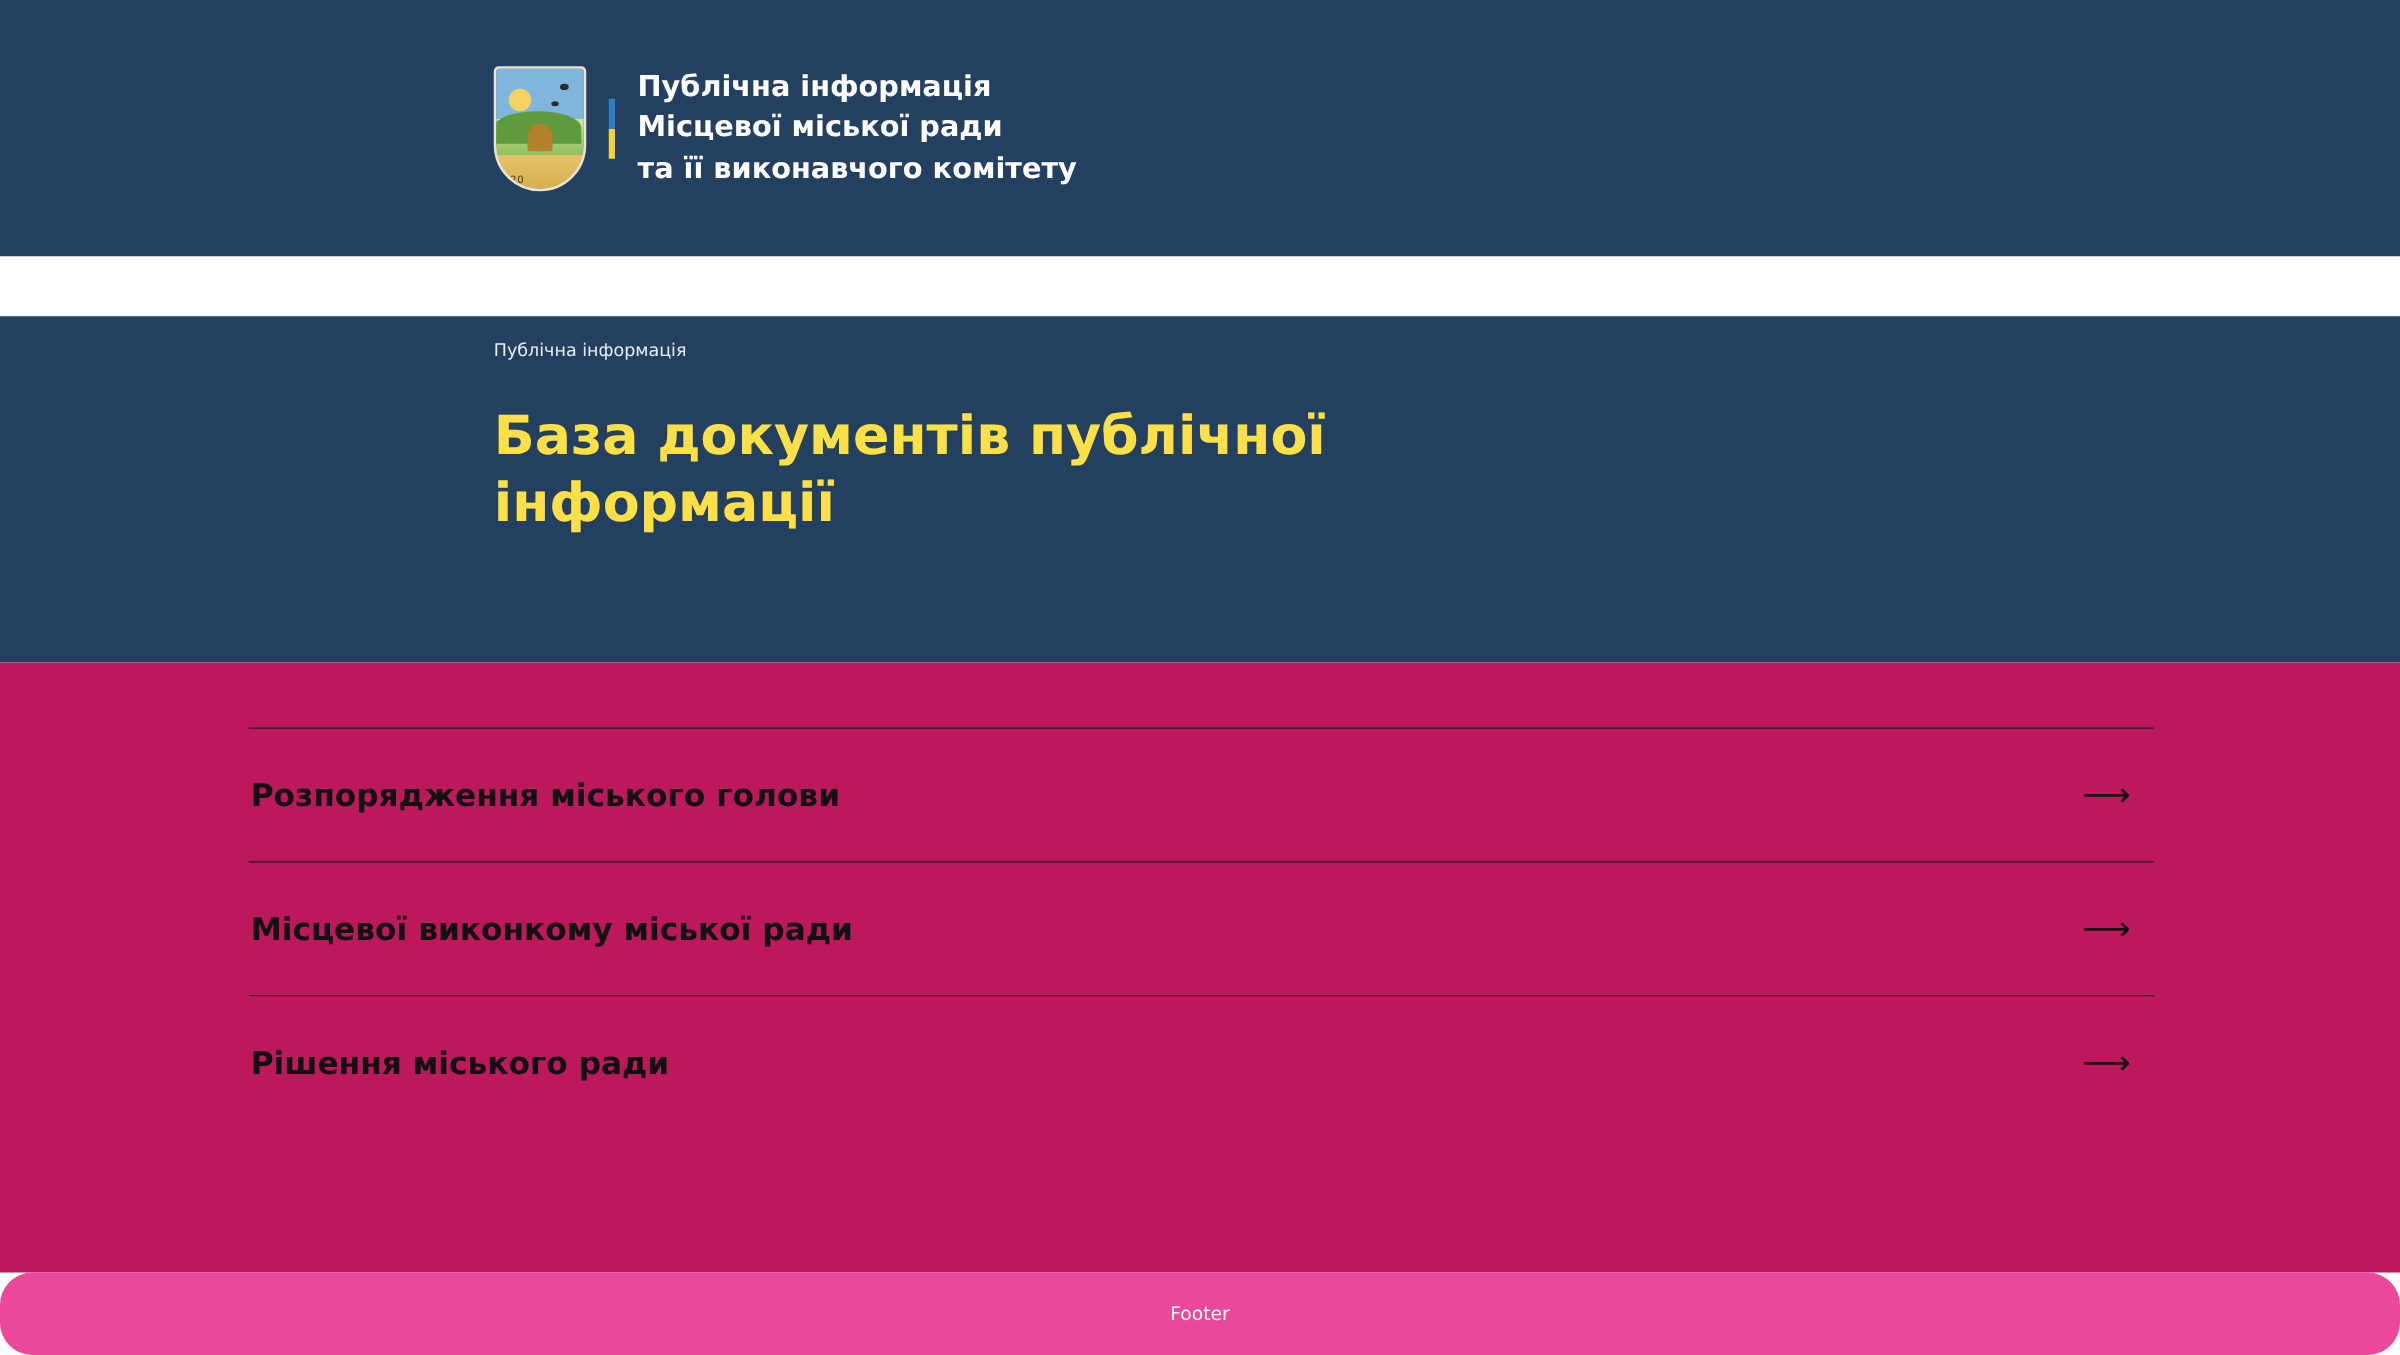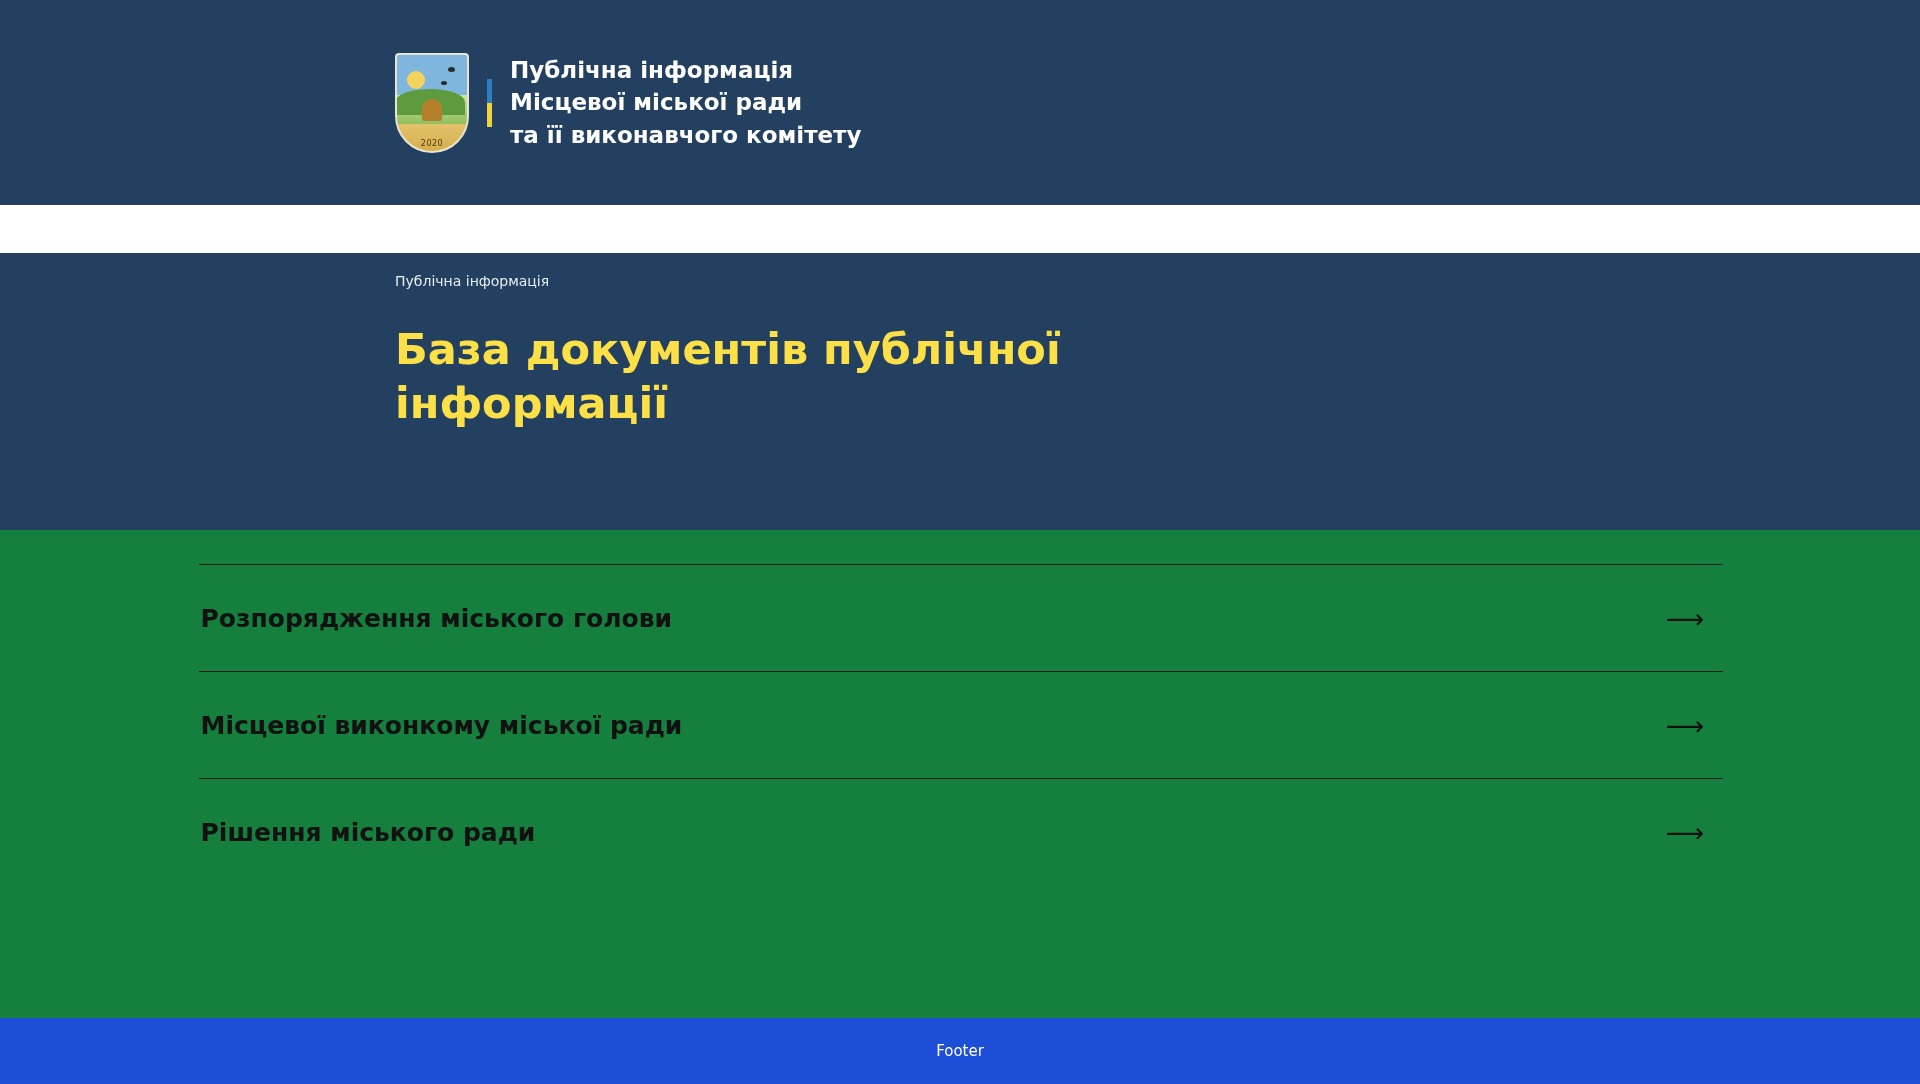--- a/index.html
+++ b/index.html
@@ -71,21 +71,20 @@
     position: absolute;
     width: 7px; height: 5px;
     background: #2b2b2b;
     border-radius: 50%;
     right: 12px; top: 12px;
   }
   .crest .bee.b2 { right: 20px; top: 26px; width: 6px; height: 4px; }
   .crest .year {
     position: absolute;
     bottom: 3px; left: 0; right: 0;
-    text-align: center;
     font-size: 8px;
     color: #4a3a10;
     letter-spacing: 0.5px;
   }
   .header-rule {
     width: 5px;
     align-self: stretch;
     margin: 26px 0;
     background: linear-gradient(#2f7dc0 0%, #2f7dc0 50%, #f2d23c 50%, #f2d23c 100%);
     flex: 0 0 5px;
@@ -126,22 +125,22 @@
     font-size: 43px;
     font-weight: bold;
     line-height: 1.25;
     max-width: 760px;
     white-space: pre-line;
   }
 
   
   .main {
     flex: 1 1 auto;
-    background: #15803d;
-    padding-top: 34px;
+    background: #be185d;
+    padding-top: 52px;
     overflow: hidden;
   }
   .list {
     width: 1525px;
     margin: 0 auto;
     padding-left: 1px;
   }
   .list-item {
     border-top: 1px solid #1d1d1d;
     height: 107px;
@@ -159,28 +158,29 @@
   }
   .arrow-icon {
     color: #111111;
     font-size: 27px;
     line-height: 1;
     padding-right: 4px;
   }
 
   
   .site-footer {
-    background: #1d4ed8;
+    background: #ec4899;
     color: #ffffff;
     height: 66px;
     flex: 0 0 66px;
     display: flex;
     align-items: center;
     justify-content: center;
     font-size: 15px;
+    border-radius: 26px;
   }
 </style>
 </head>
 <body>
 
 <header class="site-header">
   <div class="header-inner">
     <div class="crest">
       <span class="sun"></span>
       <span class="hill"></span>

